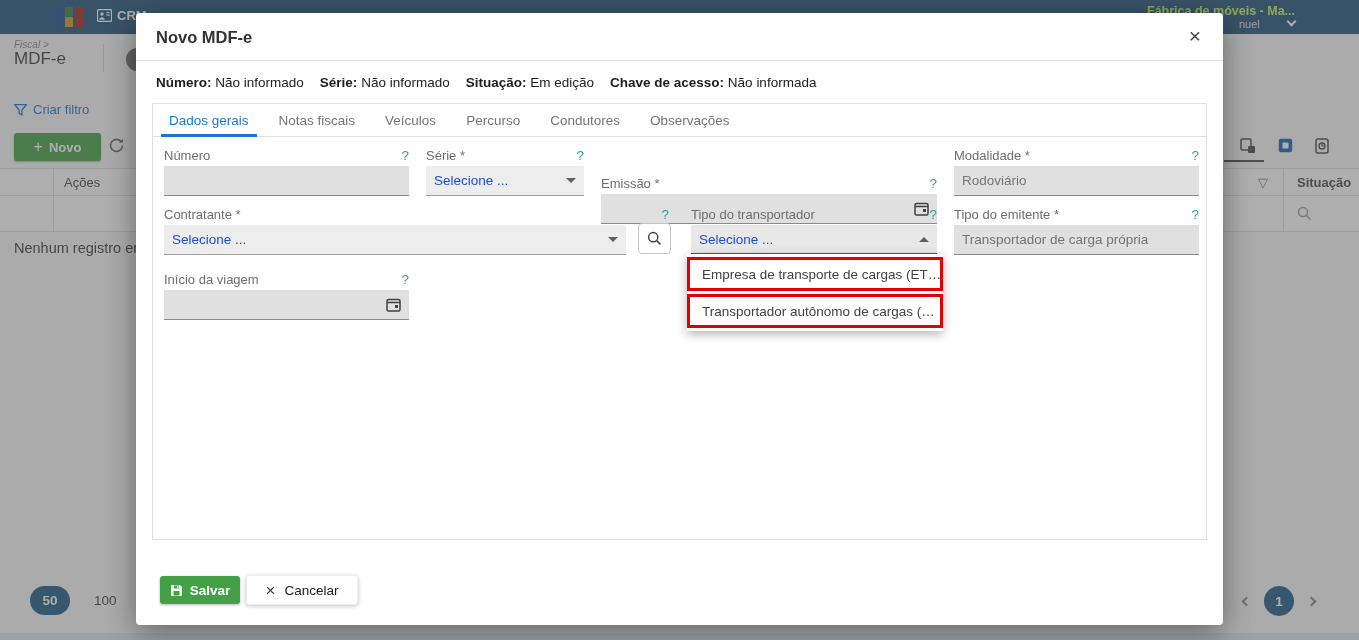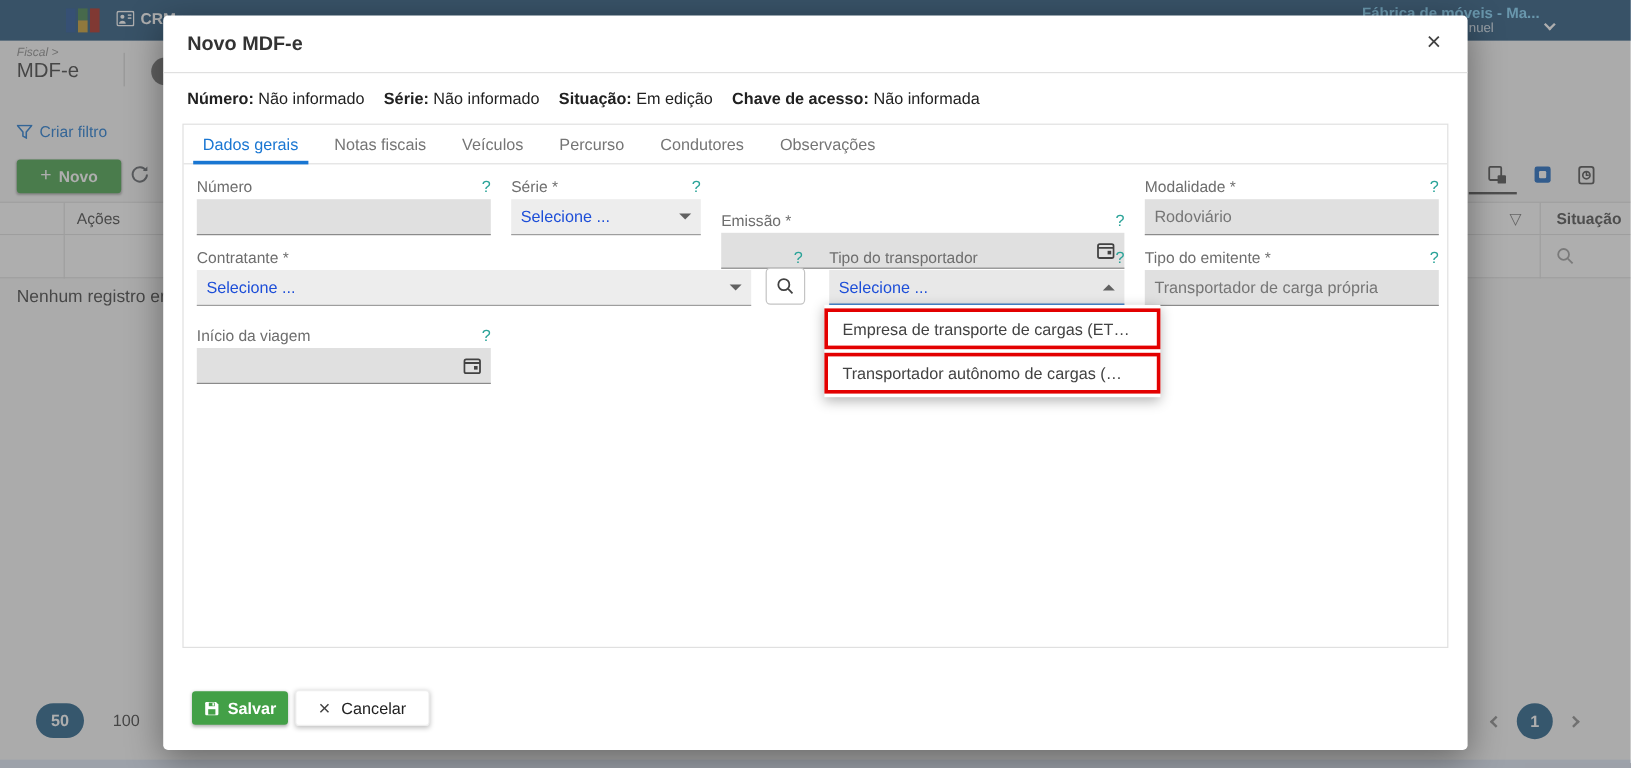--- a/index.html
+++ b/index.html
@@ -9,23 +9,23 @@
 
   
   .topbar { position:absolute; left:0; top:0; width:1359px; height:34px; background:#20517a; }
   .logo { position:absolute; left:55px; top:7px; width:30px; height:20px; display:flex; gap:2px; }
   .logo .b1 { width:8px; height:20px; background:#1d4f91; }
   .logo .b2 { width:8px; height:20px; display:flex; flex-direction:column; }
   .logo .b2 .t { flex:1; background:#3d7d45; }
   .logo .b2 .b { flex:1; background:#c79a2b; }
   .logo .b3 { width:8px; height:20px; background:#a92318; }
   .crm-switch { position:absolute; left:97px; top:8px; color:#fff; font-size:13px; font-weight:700; display:flex; align-items:center; gap:5px; }
-  .account { position:absolute; right:76px; top:4px; color:#7dd3fc; text-align:right; }
+  .account { position:absolute; right:64px; top:4px; color:#bef264; text-align:right; }
   .account .line1 { font-size:12.5px; font-weight:700; }
-  .acct-sub { position:absolute; left:1224px; top:18px; color:#d4e2ee; font-size:11px; }
+  .acct-sub { position:absolute; left:1224px; top:18px; color:#d4e2ee; font-size:11px;padding-left:15px; }
   .acct-chev { position:absolute; left:1288px; top:11px; color:#fff; }
 
   .chev { display:inline-block; width:7px; height:7px; border-right:2px solid currentColor; border-bottom:2px solid currentColor; }
   .chev.down { transform:rotate(45deg); margin-top:-3px; }
   .chev.left { transform:rotate(135deg); }
   .chev.right { transform:rotate(-45deg); }
 
   .page { position:absolute; left:0; top:34px; width:1359px; height:599px; background:#fafafa; }
   .breadcrumb { position:absolute; left:14px; top:5px; font-size:10px; color:#8a8a8a;font-style:italic; }
   .page-title { position:absolute; left:14px; top:15px; font-size:17px; color:#3c3c3c; font-weight:500; }
@@ -71,21 +71,21 @@
   .field { position:absolute; }
   .f-label { display:flex; justify-content:space-between; font-size:13px; color:#6e6e6e; margin-bottom:3px; }
   .qmark { color:#2aa398; font-size:13.5px; }
   .f-input { height:30px; background:#e0e0e0; border-bottom:1px solid #8a8a8a; display:flex; align-items:center; padding:0 8px; font-size:13.5px; color:#757575; }
   .f-select { height:30px; background:#ededed; border-bottom:1px solid #9e9e9e; display:flex; align-items:center; justify-content:space-between; padding:0 8px; font-size:13.5px; color:#1d4ed8; cursor:pointer; }
   .f-select.open { border-bottom:2px solid #1565c0; background:#e8e8e8; }
   .caret-down { width:0; height:0; border-left:5px solid transparent; border-right:5px solid transparent; border-top:5px solid #616161; }
   .caret-up { width:0; height:0; border-left:5px solid transparent; border-right:5px solid transparent; border-bottom:5px solid #616161; }
   .search-btn { position:absolute; width:33px; height:31px; background:#fff; border:1px solid #c4c4c4; border-radius:4px; display:flex; align-items:center; justify-content:center; color:#424242; cursor:pointer; }
 
-  .dd-panel { position:absolute; left:534px; top:150px; width:280px; background:#fff; box-shadow:0 3px 10px rgba(0,0,0,.3); padding:3px 0; z-index:5; }
+  .dd-panel { position:absolute; left:534px; top:150px; width:256px; background:#fff; box-shadow:0 3px 10px rgba(0,0,0,.3); padding:3px 0; z-index:5; }
   .dd-option-wrap { border:3px solid #e30000; margin:0 0 3px 0; }
   .dd-option-wrap:last-child { margin-bottom:0; }
   .dd-option { height:28px; display:flex; align-items:center; padding:0 12px; font-size:13.5px; color:#424242; white-space:nowrap; overflow:hidden; cursor:pointer; }
 
   .help-link { position:absolute; right:16px; top:540px; font-size:13px; color:#1976d2; text-decoration:underline; cursor:pointer; }
   .btn-salvar { position:absolute; left:24px; top:563px; width:80px; height:28px; background:#43a047; border:none; border-radius:3px; color:#fff; font-size:13.5px; font-weight:700; display:flex; align-items:center; justify-content:center; gap:7px; box-shadow:0 1px 3px rgba(0,0,0,.3); cursor:pointer; }
   .btn-cancelar { position:absolute; left:110px; top:562px; width:112px; height:30px; background:#fff; border:1px solid #eee; border-radius:3px; color:#212121; font-size:13.5px; font-weight:500; display:flex; align-items:center; justify-content:center; gap:9px; box-shadow:0 1px 4px rgba(0,0,0,.25); cursor:pointer; }
   .x-icon { font-size:17px; font-weight:400; color:#424242; line-height:1; }
   svg { display:block; }
 </style>

